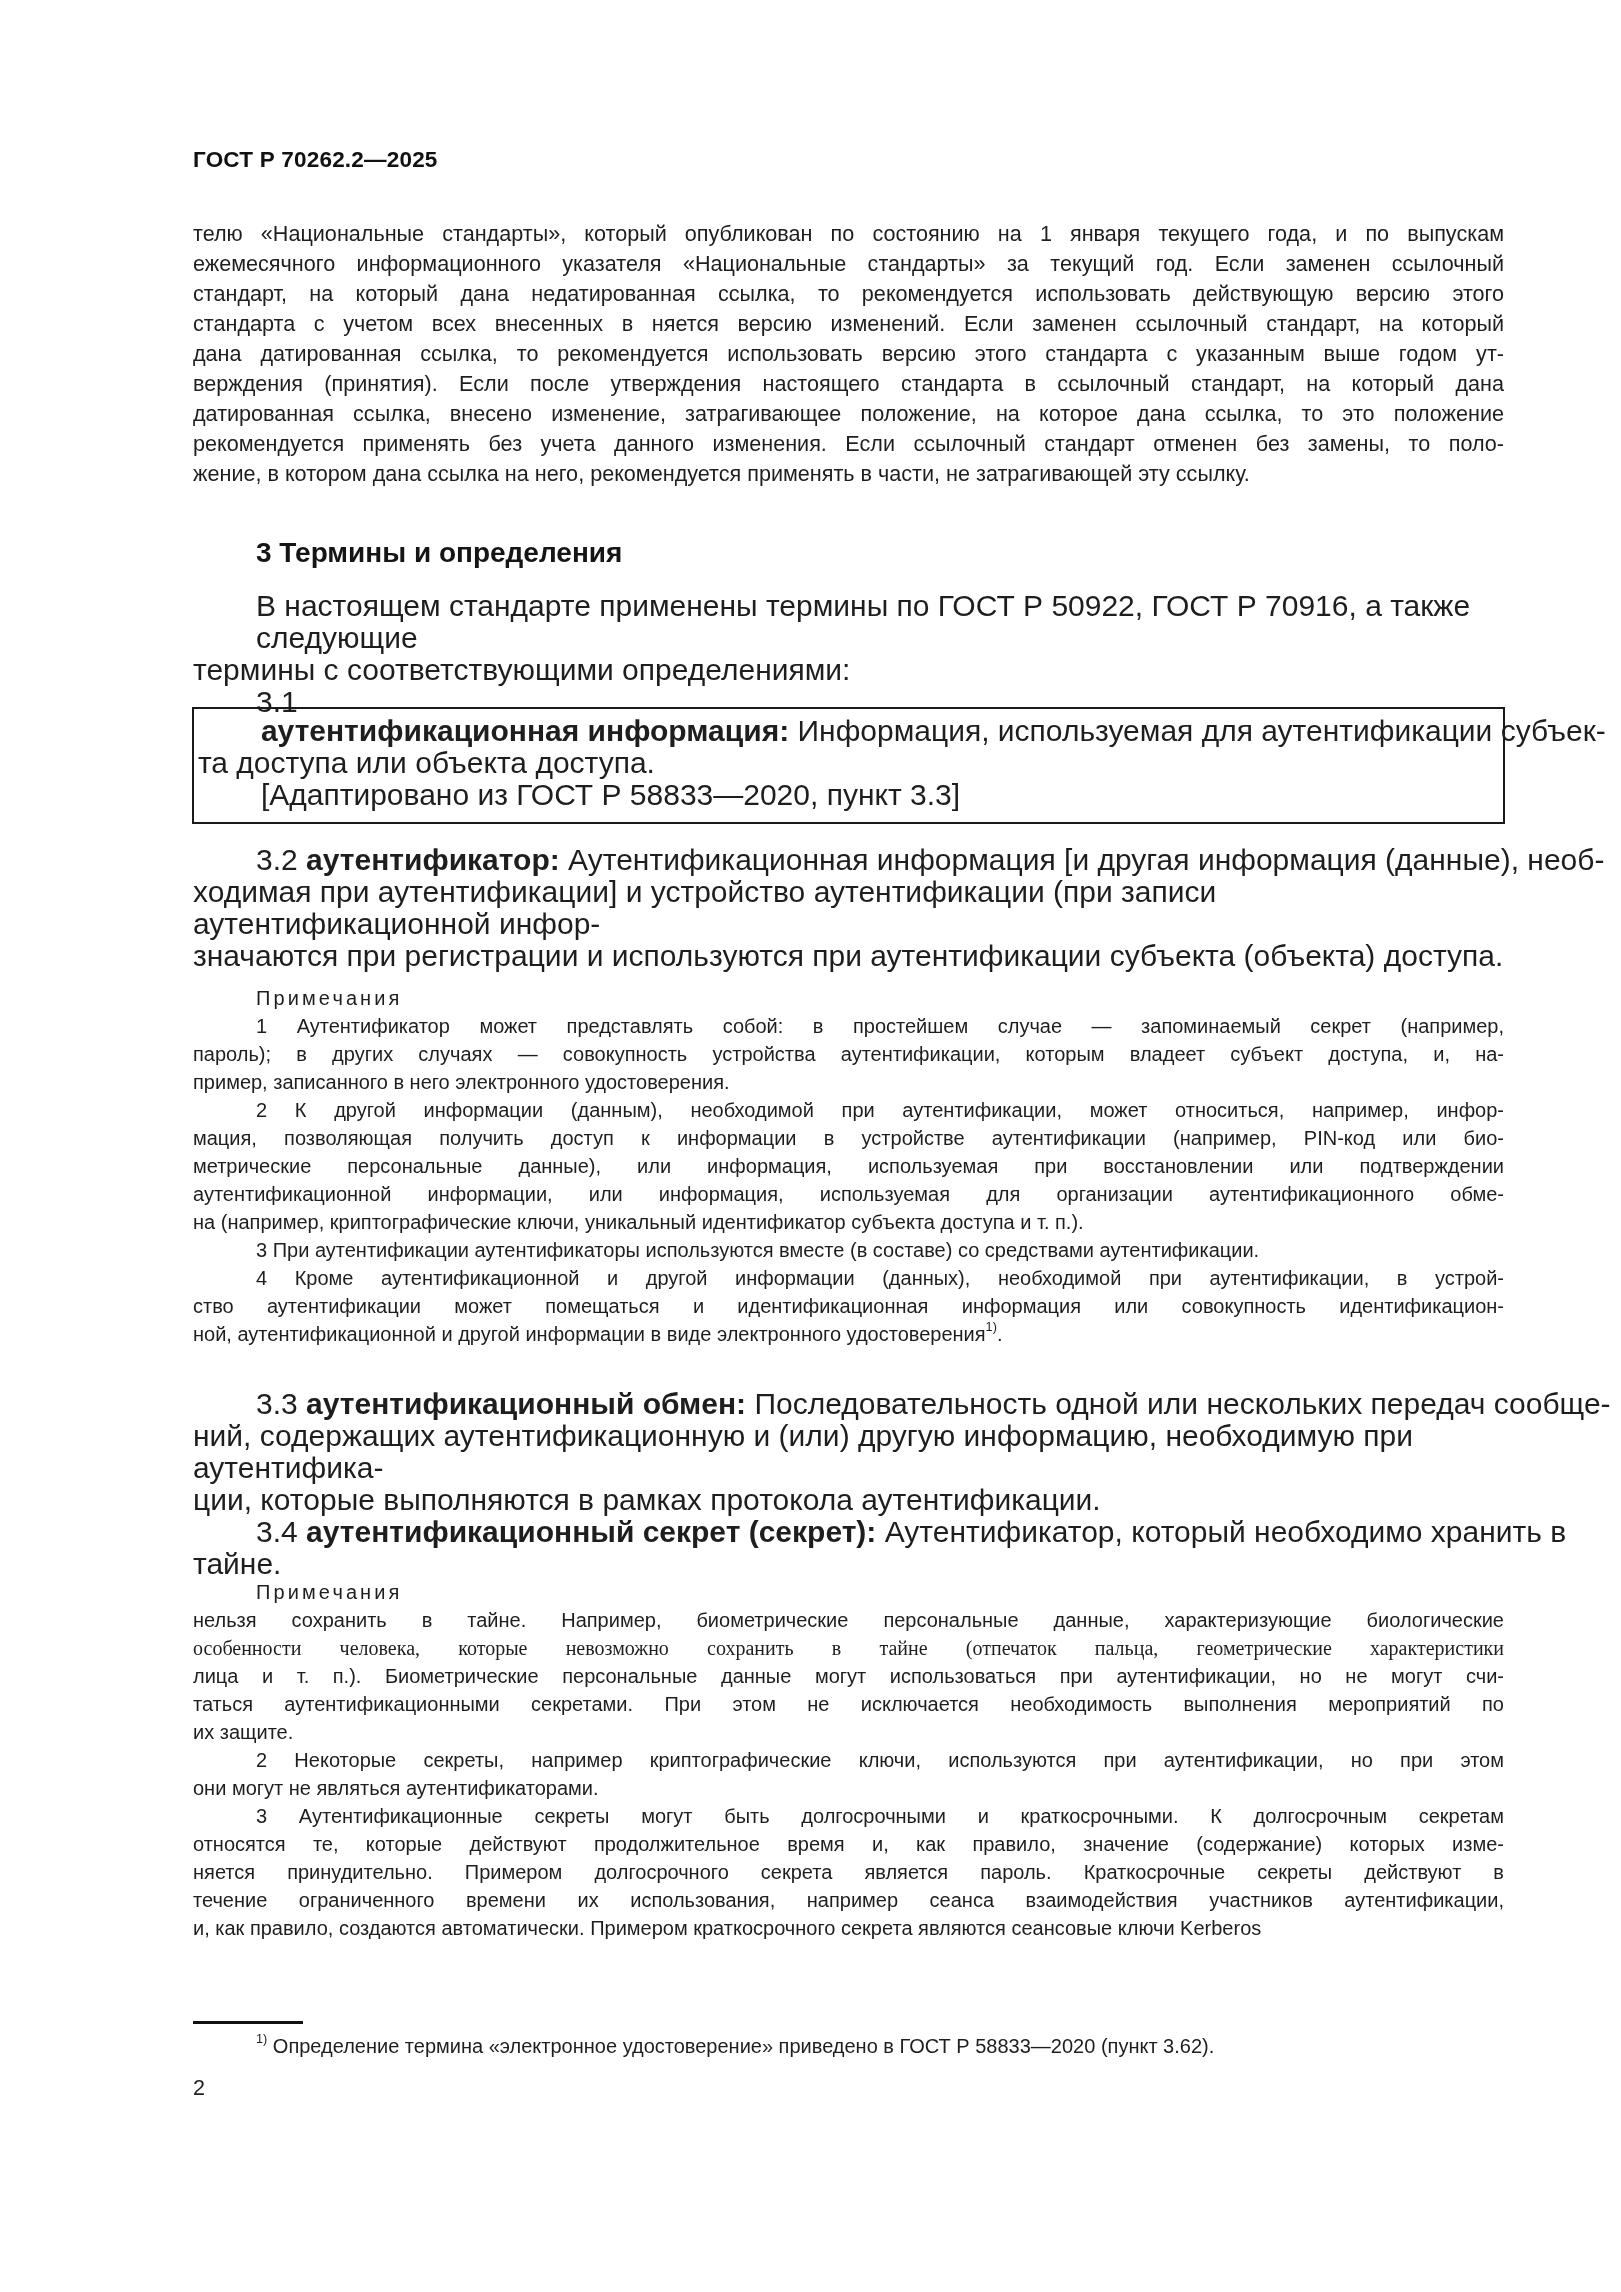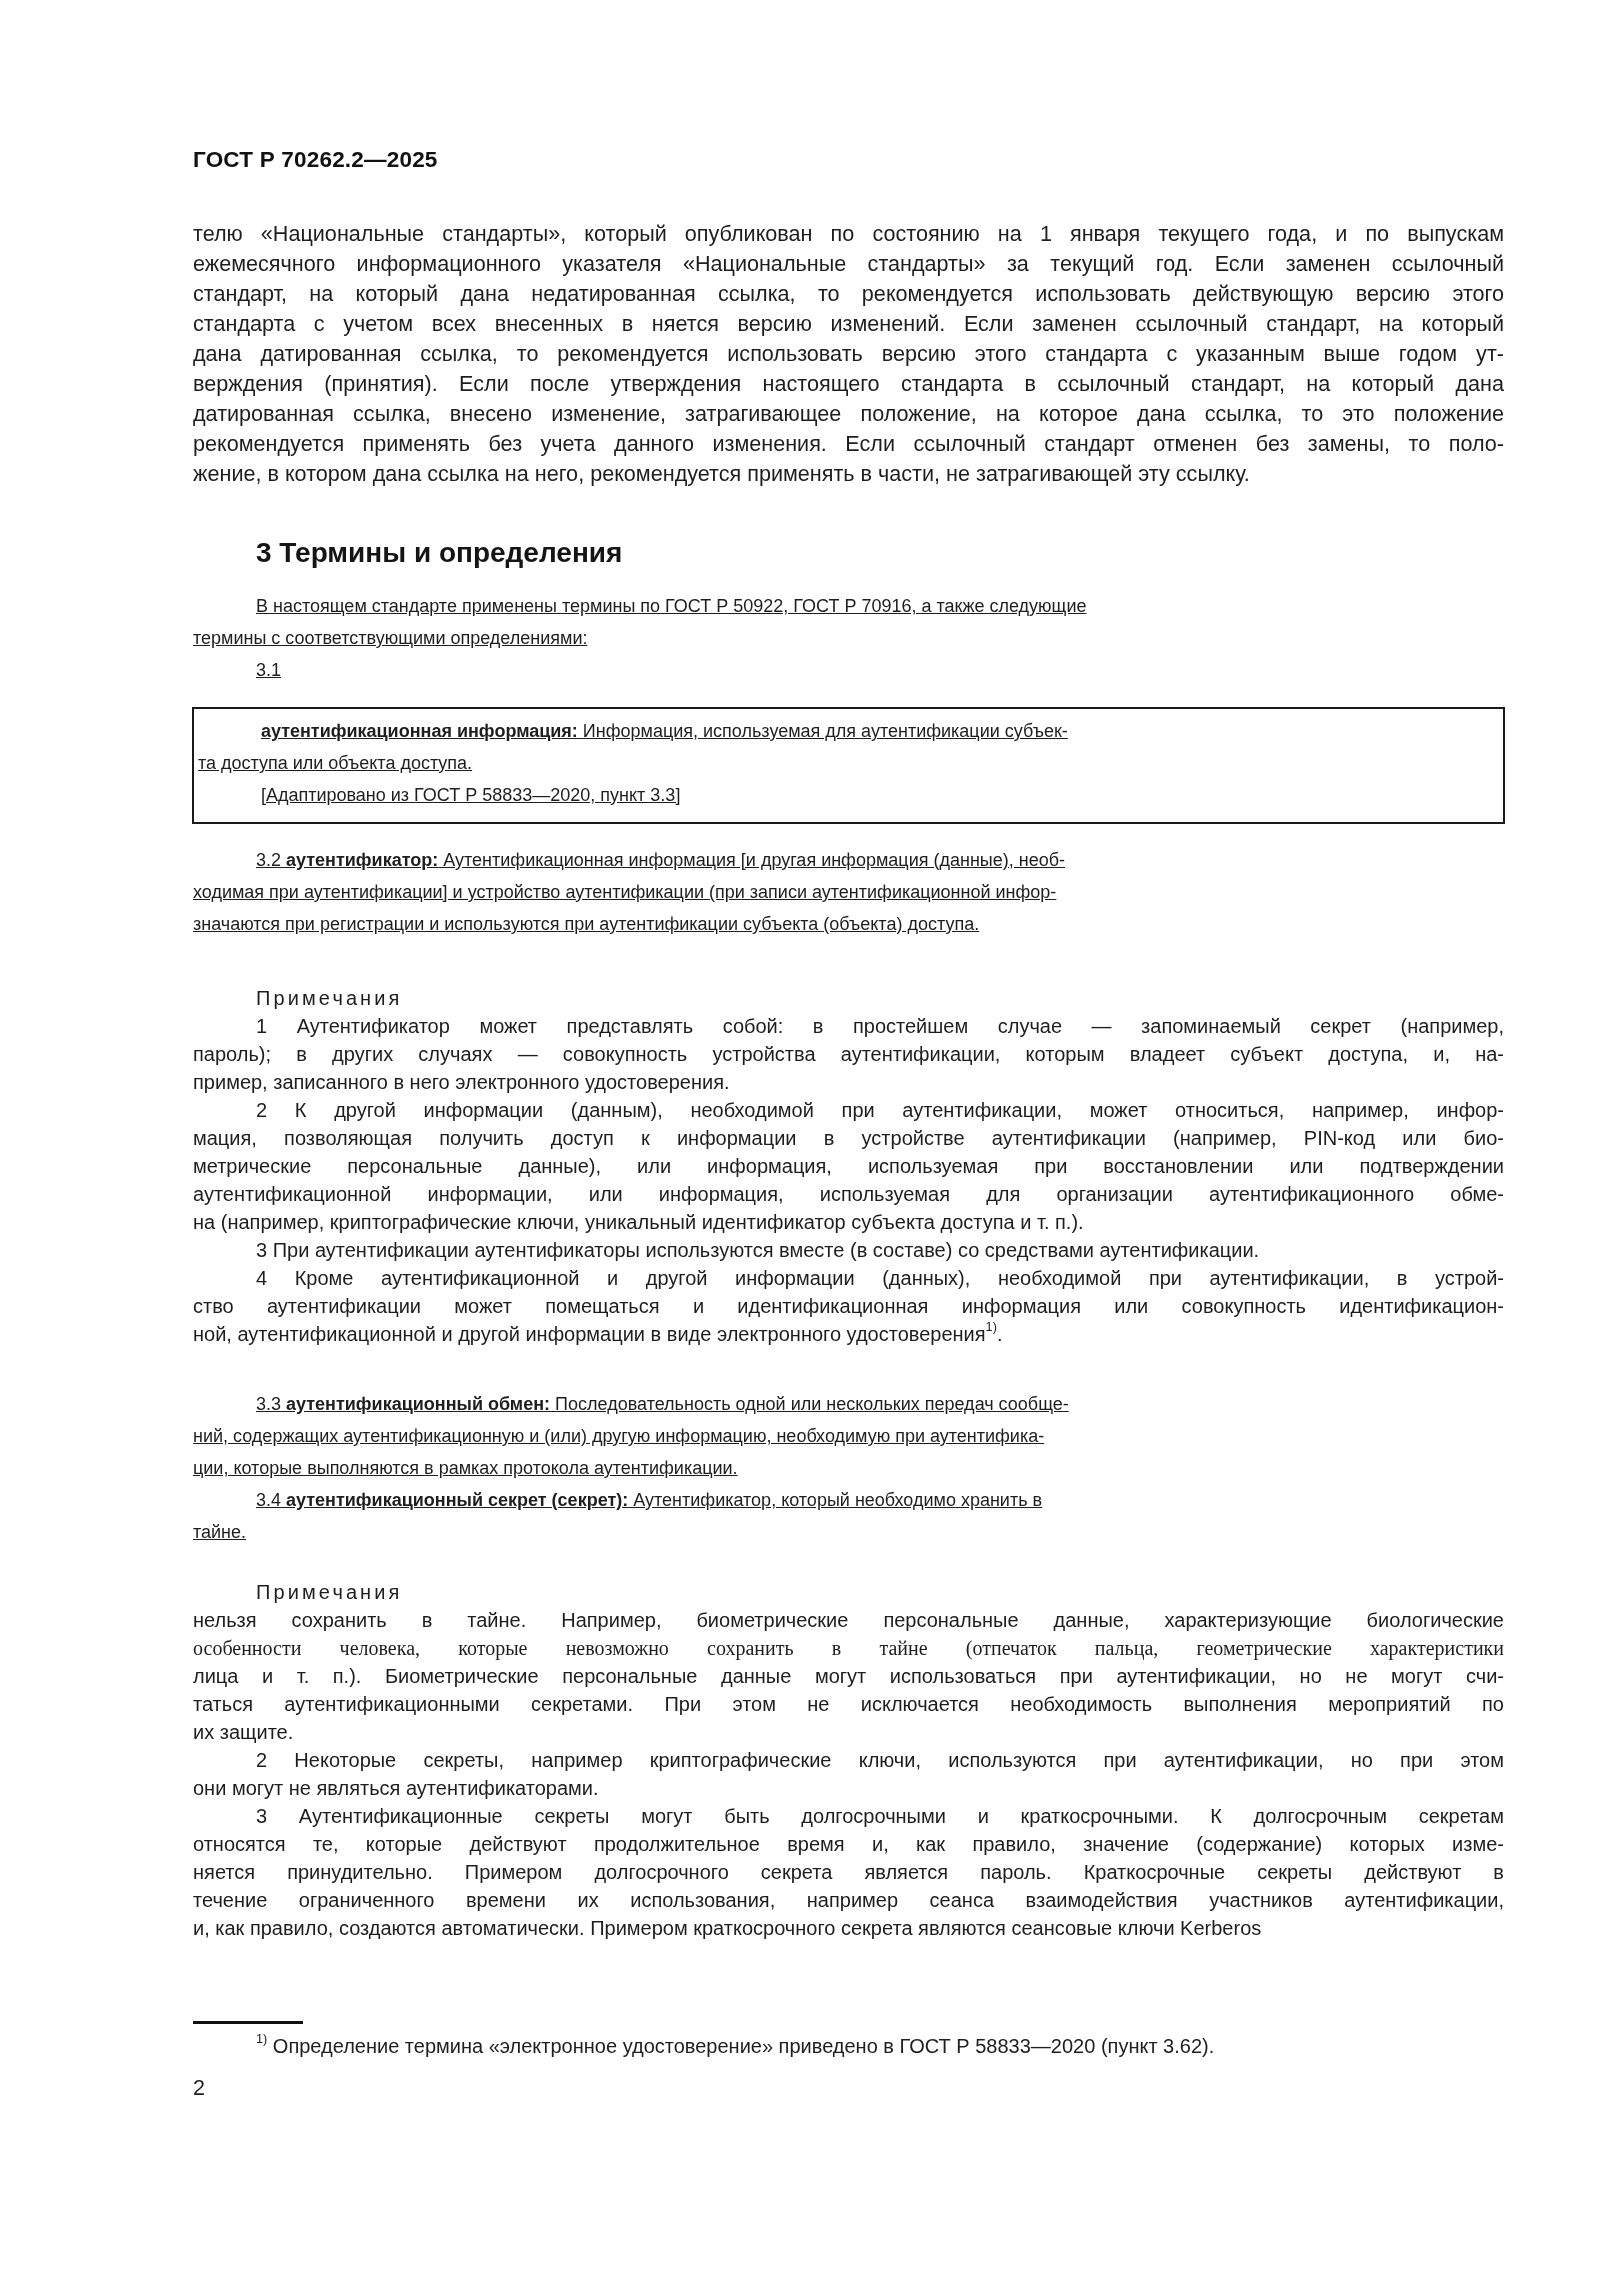--- a/index.html
+++ b/index.html
@@ -2,21 +2,21 @@
 <html><head>
 <meta charset="utf-8">
 <style>
   html, body { margin: 0; padding: 0; background: #ffffff; }
   body { width: 1621px; height: 2293px; position: relative; overflow: hidden;
          font-family: "Liberation Sans", sans-serif; color: #1e1e1e; }
   .page { position: absolute; left: 193px; top: 0; width: 1311px; }
   .doc-header { position: absolute; top: 147px; left: 0; font-weight: bold; font-size: 22.5px; letter-spacing: 0.2px; color: #111; }
   .block { position: absolute; left: 0; width: 1311px; }
   .body { font-size: 21.6px; line-height: 30px; }
-  .body-lg { font-size: 18px; line-height: 32px; text-decoration: underline; }
+  .body-lg { font-size: 30px; line-height: 32px; }
   .note { font-size: 20px; line-height: 28px; }
   .heading { font-weight: bold; font-size: 28px; padding-left: 63px; color: #151515; }
   .term { font-weight: bold; }
   .spaced { letter-spacing: 3.1px; padding-left: 63px; }
   .box { position: absolute; left: -1px; top: 707px; width: 1309px; height: 113px; border: 2.9px solid #1a1a1a; box-sizing: content-box; }
   .box-inner { padding: 5.9px 3.9px 0 3.9px; }
   sup { font-size: 12.7px; line-height: 0; vertical-align: 9.8px; }
   .fn-rule { position: absolute; left: 0; top: 2021px; width: 110px; height: 2.9px; background: #111; }
   .footnote { position: absolute; left: 63px; top: 2035px; font-size: 20px; }
   .page-number { position: absolute; left: 0; top: 2075px; font-size: 21.6px; }

